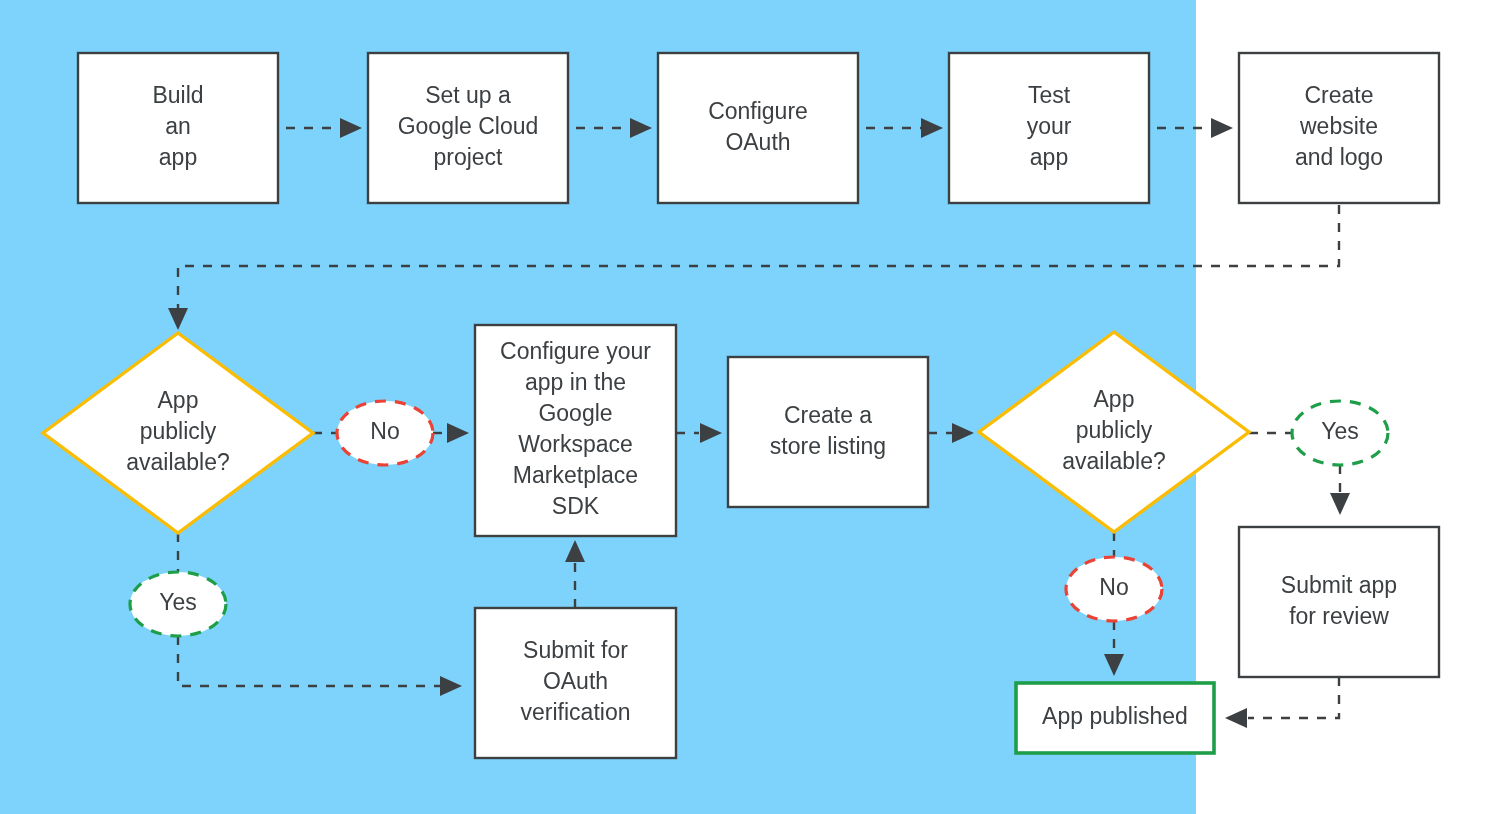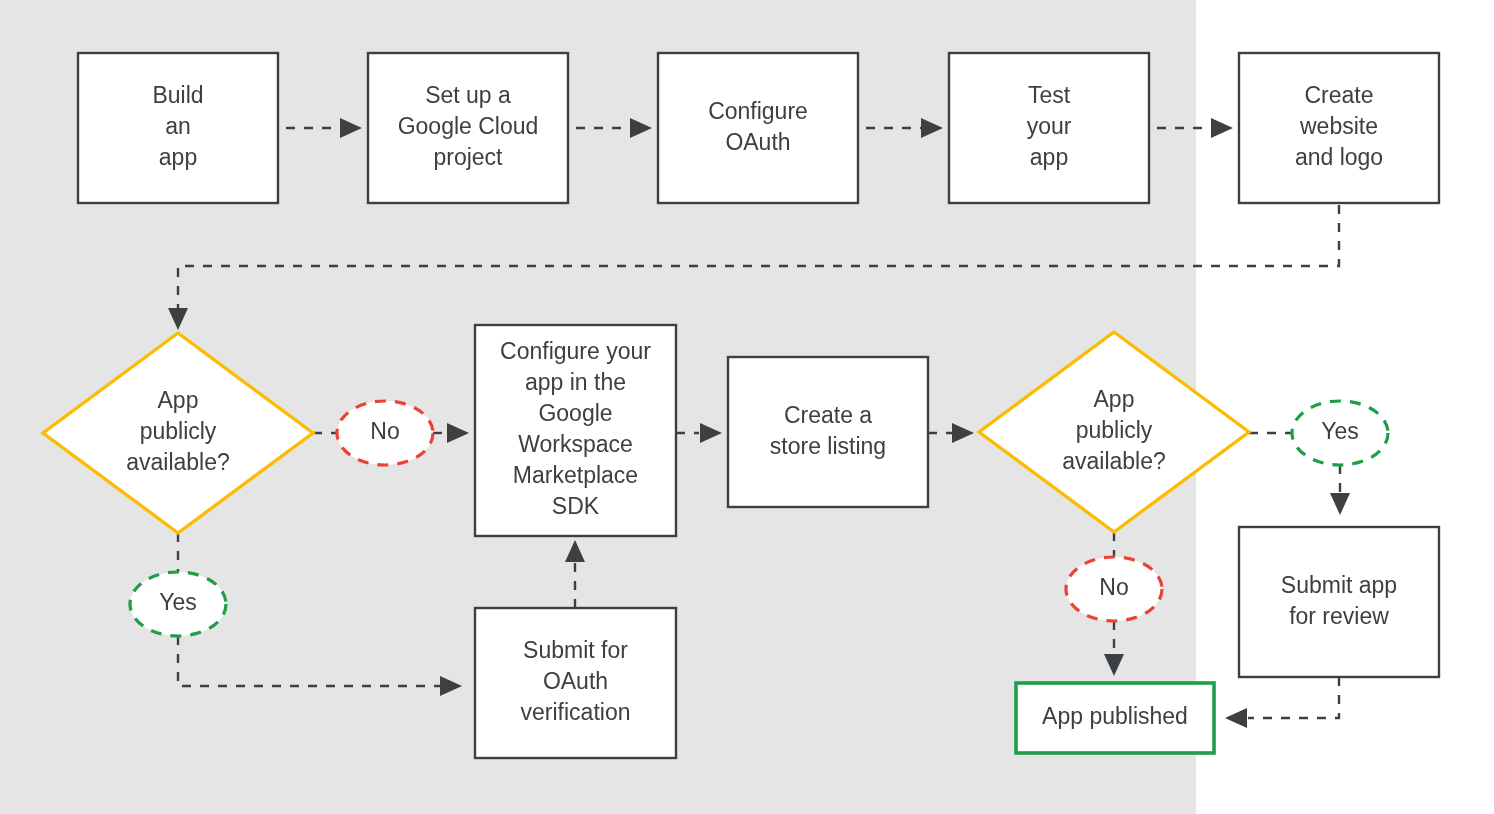--- a/index.html
+++ b/index.html
@@ -11,21 +11,21 @@
   body {
     width: 1494px;
     height: 814px;
     font-family: "Liberation Sans", "DejaVu Sans", sans-serif;
     overflow: hidden;
   }
   #flowchart-root {
     position: relative;
     width: 1196px;
     height: 814px;
-    background: #e5e5e5;
+    background: #7dd3fc;
     text-align: right;
   }
   svg.flow-svg {
     position: absolute;
     top: 0;
     left: 0;
     width: 1494px;
     height: 814px;
     display: block;
   }

